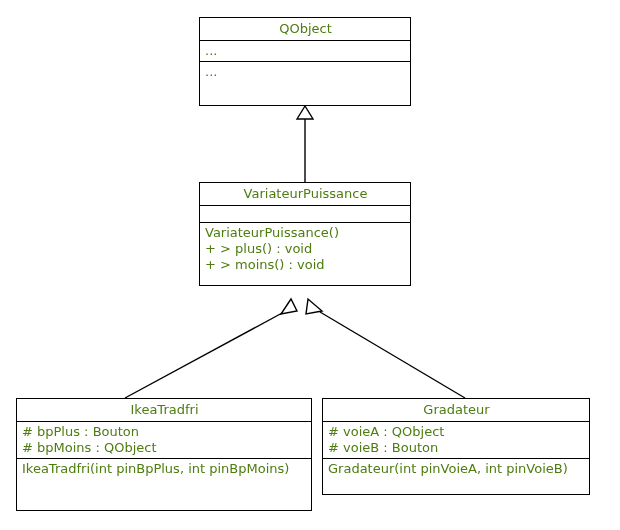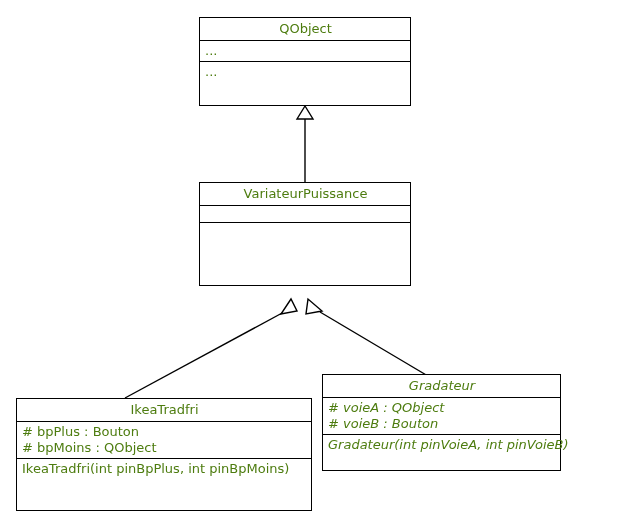--- a/index.html
+++ b/index.html
@@ -79,24 +79,23 @@
 
   #class-ikeatradfri {
     left: 16px;
     top: 398px;
     width: 296px;
     height: 113px;
   }
 
   #class-gradateur {
     left: 322px;
-    top: 374px;
-    width: 239px;
+    top: 398px;
+    width: 268px;
     height: 97px;
-    font-style: italic;
   }
 </style>
 </head>
 <body>
 
 <div id="diagram">
 
   <svg id="edges" viewBox="0 0 620 530" width="620" height="530">
 
     <line x1="305" y1="191" x2="305" y2="118" stroke="#000000" stroke-width="1.4"></line>
@@ -115,20 +114,25 @@
       <div class="member">...</div>
     </div>
     <div class="compartment ops-c">
       <div class="member">...</div>
     </div>
   </div>
 
   <div class="uml-class" id="class-variateurpuissance">
     <div class="compartment name-c">VariateurPuissance</div>
     <div class="compartment attrs-c empty-compartment"></div>
+    <div class="compartment ops-c">
+      <div class="member">VariateurPuissance()</div>
+      <div class="member">+ &gt; plus() : void</div>
+      <div class="member">+ &gt; moins() : void</div>
+    </div>
   </div>
 
   <div class="uml-class" id="class-ikeatradfri">
     <div class="compartment name-c">IkeaTradfri</div>
     <div class="compartment attrs-c">
       <div class="member"># bpPlus : Bouton</div>
       <div class="member"># bpMoins : QObject</div>
     </div>
     <div class="compartment ops-c">
       <div class="member">IkeaTradfri(int pinBpPlus, int pinBpMoins)</div>

